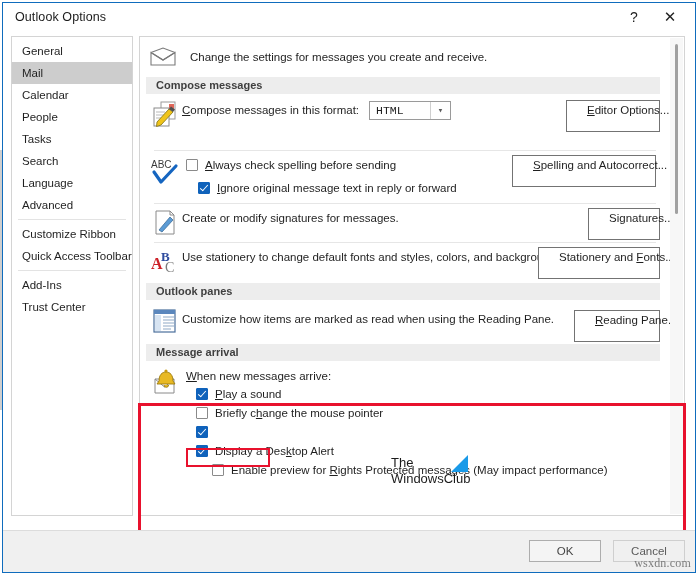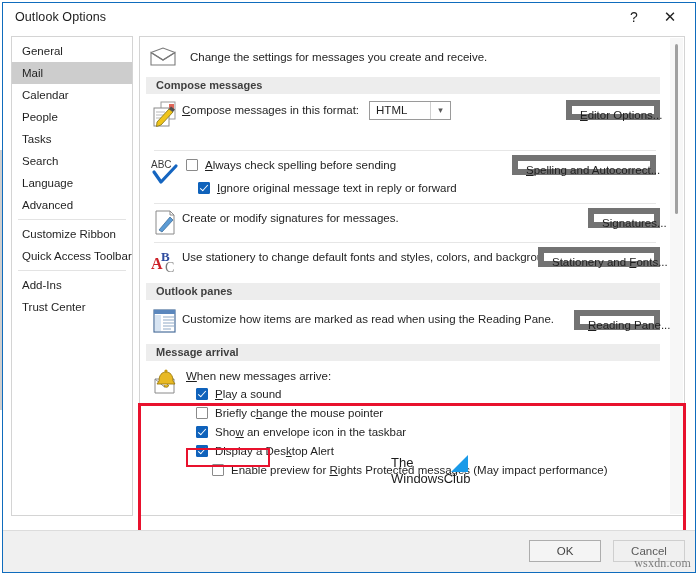--- a/index.html
+++ b/index.html
@@ -156,26 +156,26 @@
   }
   .labelline {
     display: flex;
     align-items: center;
     height: 20px;
   }
   .btn {
     position: absolute;
     right: 0;
     background: #ffffff;
-    border: 6px solid #737373;
-    height: 20px;
+    border: 1px solid #737373;
+    height: 32px;
     line-height: 18px;
     font-size: 11.5px;
     color: #1f1f1f;
-    padding: 0 8px;
+    padding: 0 20px;
     box-sizing: border-box;
     white-space: nowrap;
     cursor: default;
     font-family: "Liberation Sans", sans-serif;
   }
   .u { text-decoration: underline; }
 
   
   .cb {
     width: 12px;
@@ -214,20 +214,21 @@
   
   .sel {
     display: inline-flex;
     align-items: center;
     border: 1px solid #9a9a9a;
     height: 19px;
     background: #ffffff;
     font-size: 11.5px;
     box-sizing: border-box;
     cursor: default;
+    font-family: Liberation Mono, monospace;
   }
   .sel .val { padding: 0 8px 0 6px; min-width: 46px; }
   .sel .arrow {
     width: 19px;
     height: 17px;
     border-left: 1px solid #cfcfcf;
     display: flex;
     align-items: center;
     justify-content: center;
     color: #5a5a5a;
@@ -510,21 +511,20 @@
                 <span class="rowtext"><span class="u">P</span>lay a sound</span>
               </div>
 
               <div class="cbrow" style="padding-left:10px;">
                 <span class="cb"></span>
                 <span class="rowtext">Briefly c<span class="u">h</span>ange the mouse pointer</span>
               </div>
 
               <div class="cbrow" style="padding-left:10px;">
                 <span class="cb checked"></span>
-                <span class="rowtext">Sho<span class="u">w</span> an envelope icon in the taskbar</span>
               </div>
 
               <div class="cbrow" style="padding-left:10px;">
                 <span class="cb checked"></span>
                 <span class="rowtext">Display a Des<span class="u">k</span>top Alert</span>
               </div>
 
               <div class="cbrow" style="padding-left:26px;">
                 <span class="cb"></span>
                 <span class="rowtext">Enable preview for <span class="u">R</span>ights Protected messages (May impact performance)</span>

